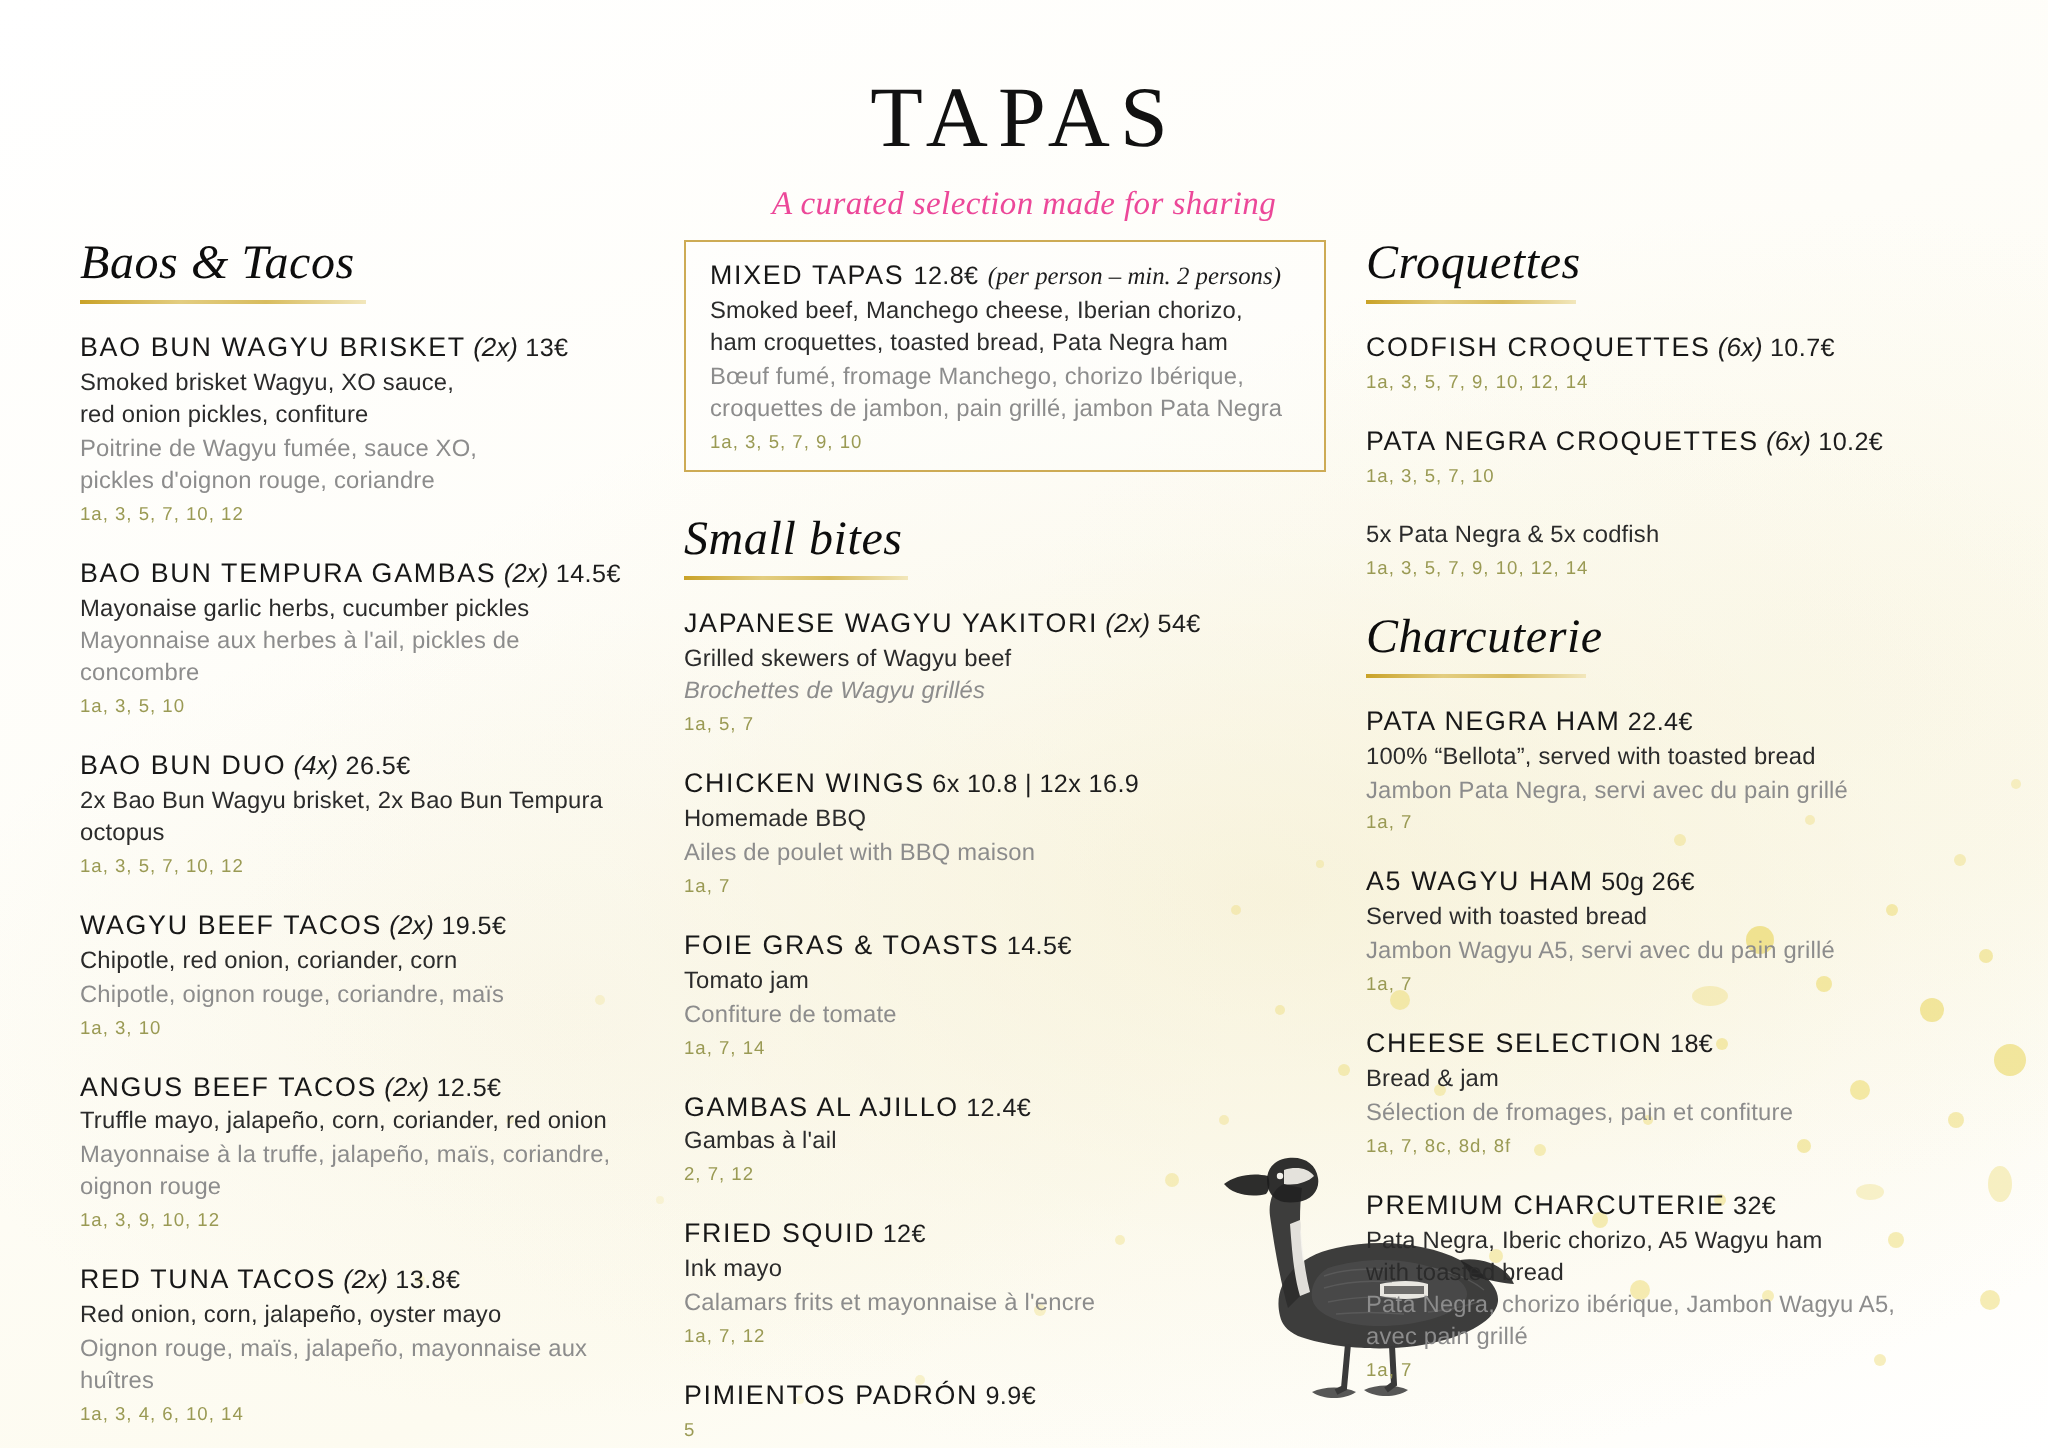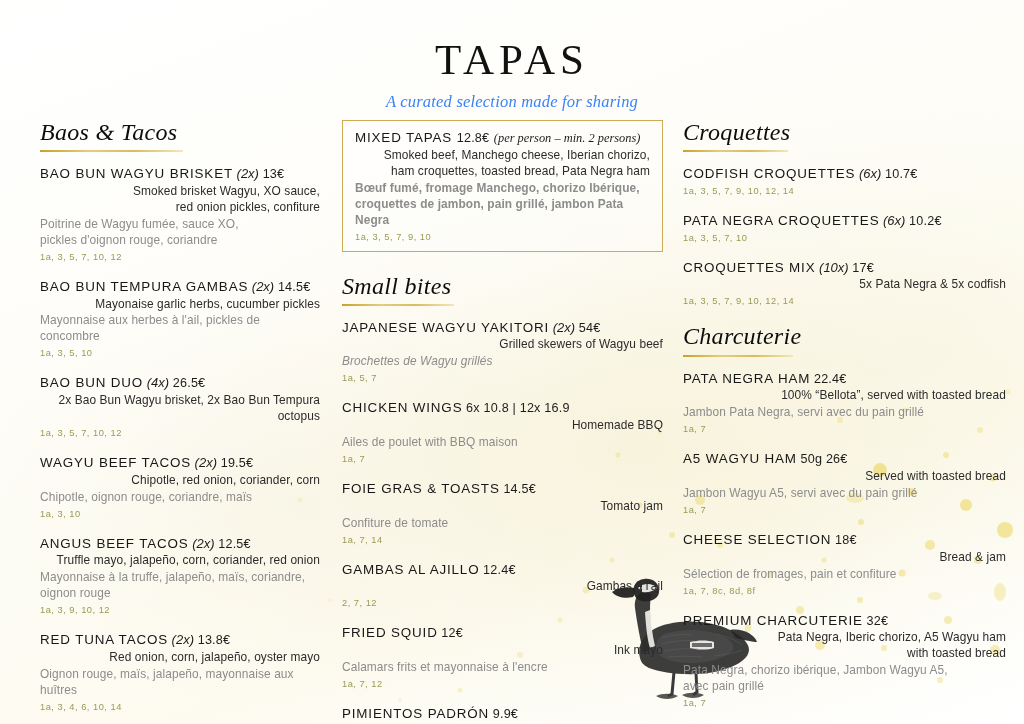--- a/index.html
+++ b/index.html
@@ -51,21 +51,21 @@
     letter-spacing: 5px;
     color: #111111;
     line-height: 1;
     font-weight: 400;
     margin-top: 12px;
   }
   .menu-subtitle {
     font-family: "Liberation Serif", serif;
     font-style: italic;
     font-size: 16.5px;
-    color: #3b82f6;
+    color: #ec4899;
     margin-top: 11px;
     letter-spacing: 0.2px;
   }
 
   
   .columns {
     position: absolute;
     top: 120px;
     left: 0;
     right: 0;
@@ -122,21 +122,20 @@
     letter-spacing: 0.2px;
     font-size: 12.6px;
     color: #1d1d1d;
   }
   .desc-en {
     font-size: 11.9px;
     color: #2b2b2b;
     line-height: 1.34;
     margin-top: 1px;
     letter-spacing: 0.1px;
-    text-align: right;
   }
   .desc-fr {
     font-size: 11.9px;
     color: #8c8c8c;
     line-height: 1.34;
     margin-top: 1px;
     letter-spacing: 0.1px;
   }
   .allergens {
     font-size: 9.3px;
@@ -325,21 +324,21 @@
 
       <div class="feature-box">
         <div class="dish">
           <div class="dish-name">
             <span>MIXED TAPAS</span>
             <span class="price">12.8€</span>
             <span class="feature-note">(per person – min. 2 persons)</span>
           </div>
           <div class="desc-en" style="white-space: pre-line;">Smoked beef, Manchego cheese, Iberian chorizo,
 ham croquettes, toasted bread, Pata Negra ham</div>
-          <div class="desc-fr" style="white-space: pre-line; font-weight: bold;">Bœuf fumé, fromage Manchego, chorizo Ibérique,
+          <div class="desc-fr" style="white-space: pre-line;">Bœuf fumé, fromage Manchego, chorizo Ibérique,
 croquettes de jambon, pain grillé, jambon Pata Negra</div>
           <div class="allergens">1a, 3, 5,  7, 9, 10</div>
         </div>
       </div>
 
       <div>
         <div class="section-head">Small bites</div>
         <div class="rule w-mid"></div>
         <div id="mid-items">
             <div class="dish">
@@ -387,21 +386,20 @@
         <div id="right-items-0">
             <div class="dish">
               <div class="dish-name"><span>CODFISH CROQUETTES</span><span class="portion"> (6x)</span><span class="price"> 10.7€</span></div>
               <div class="allergens">1a, 3, 5, 7, 9, 10, 12, 14</div>
             </div>
             <div class="dish">
               <div class="dish-name"><span>PATA NEGRA CROQUETTES</span><span class="portion"> (6x)</span><span class="price"> 10.2€</span></div>
               <div class="allergens">1a, 3, 5, 7, 10</div>
             </div>
             <div class="dish">
-              <div class="dish-name"><span>CROQUETTES MIX</span><span class="portion"> (10x)</span><span class="price"> 17€</span></div>
               <div class="desc-en" style="white-space: pre-line;">5x Pata Negra &amp; 5x codfish</div>
               <div class="allergens">1a, 3, 5, 7, 9, 10, 12, 14</div>
             </div>
           </div>
       </div>
 
       <div style="height:18px"></div>
 
       <div>
         <div class="section-head">Charcuterie</div>

